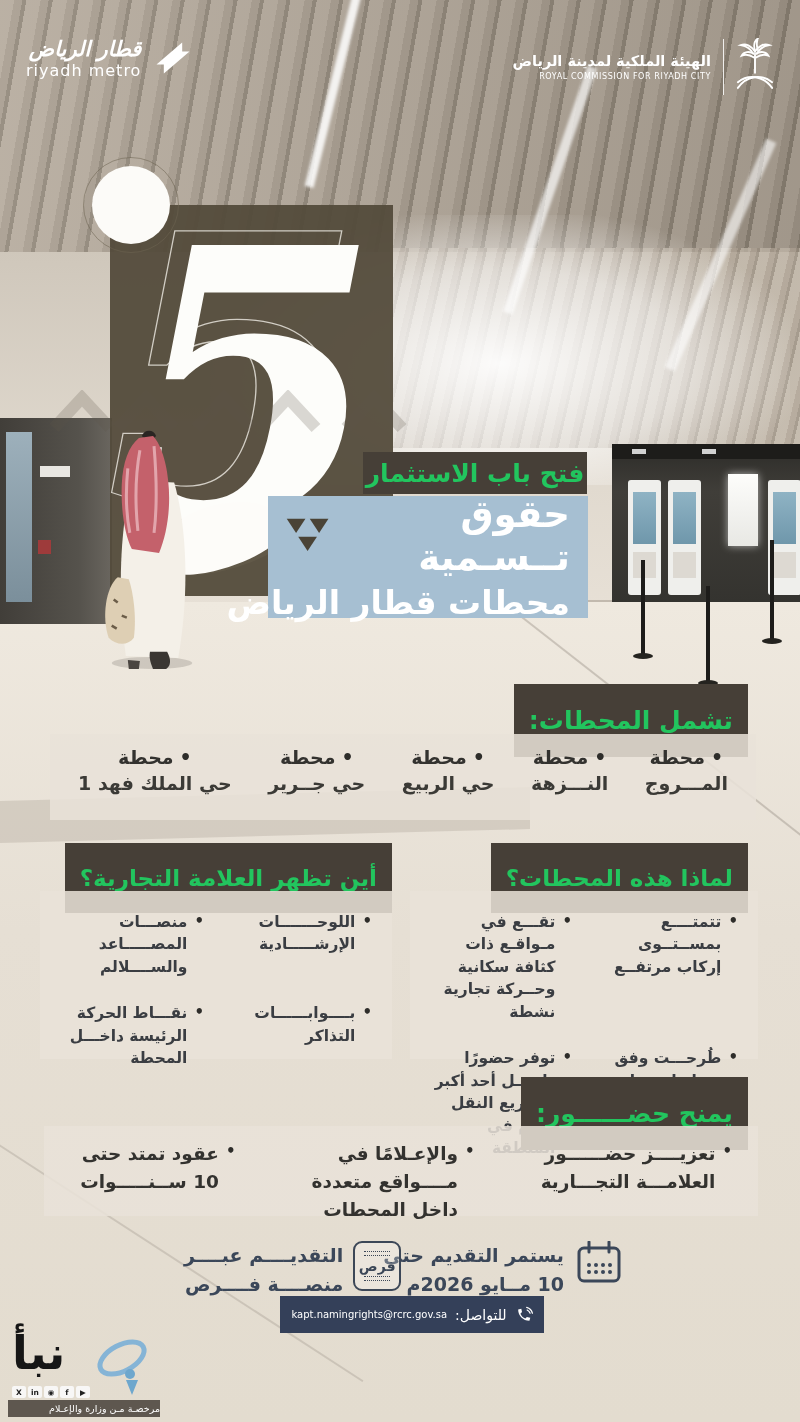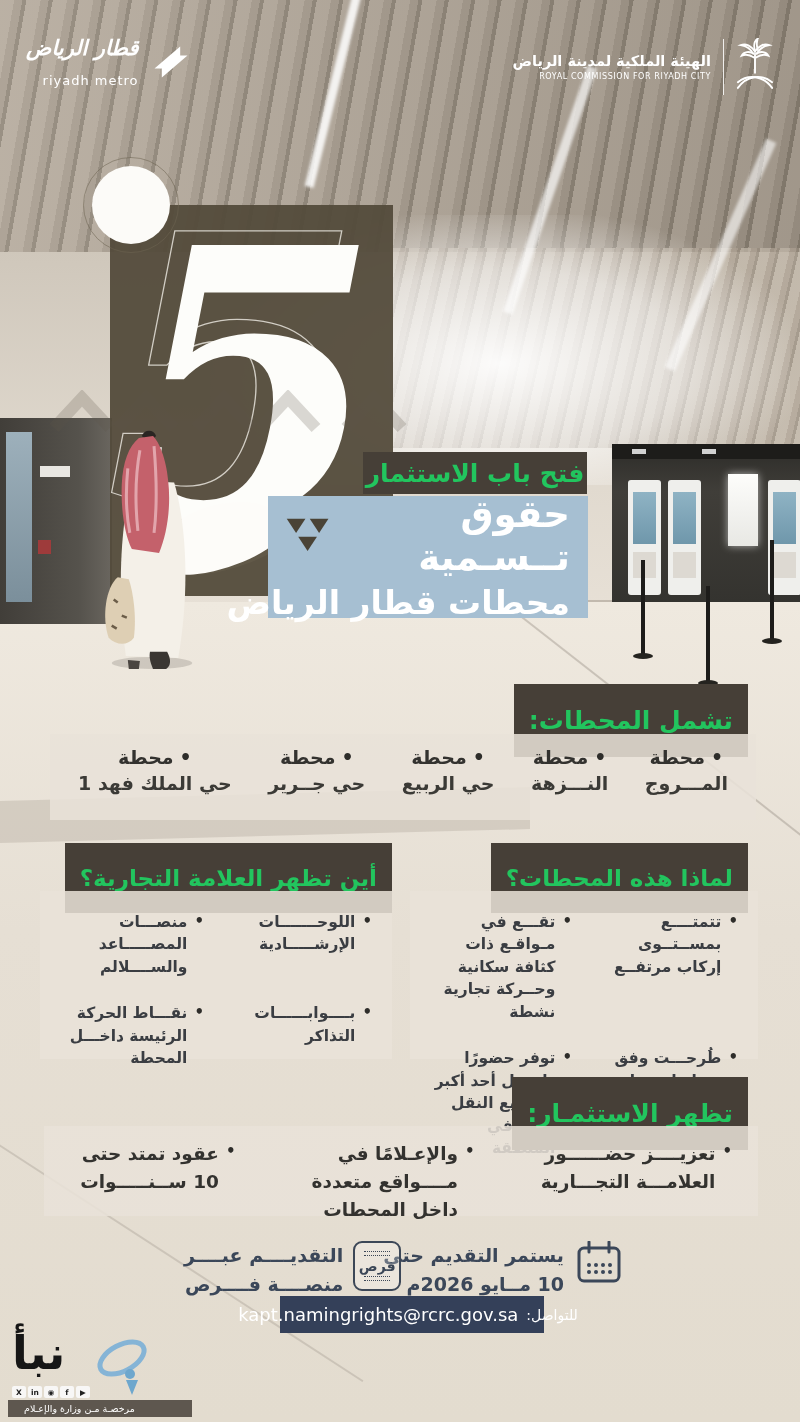--- a/index.html
+++ b/index.html
@@ -54,21 +54,21 @@
   .rect5{left:110px;top:205px;width:283px;height:391px;background:rgba(83,75,59,.95);}
   .five,.five-o{position:absolute;left:50%;top:50%;font:italic 700 372px "DejaVu Serif","Liberation Serif",serif;
     line-height:1;color:#fdfdfa;transform:translate(-50%,-54%);}
   .five-o{color:transparent;-webkit-text-stroke:1.3px rgba(250,247,240,.75);
     transform:translate(calc(-50% - 17px),calc(-54% - 14px));}
 
   
   .logo-metro{left:26px;top:36px;display:flex;direction:ltr;align-items:center;gap:10px;color:#fff;}
   .logo-metro .txt{text-align:right;}
   .logo-metro .ar{font-size:21px;font-weight:700;font-style:italic;}
-  .logo-metro .en{font-size:13px;letter-spacing:1px;margin-top:13px;}
+  .logo-metro .en{font-size:16px;letter-spacing:1px;margin-top:0;}
   .logo-rcrc{right:26px;top:38px;display:flex;direction:ltr;align-items:center;gap:12px;color:#fff;}
   .logo-rcrc .txt{text-align:right;}
   .logo-rcrc .ar{font-size:14.5px;font-weight:700;}
   .logo-rcrc .en{font-size:8px;letter-spacing:.6px;margin-top:3px;}
   .vdiv{width:1px;height:56px;background:rgba(255,255,255,.85);}
 
   
   .band{position:absolute;background:#463f37;color:#22c55e;font-weight:700;white-space:nowrap;}
   .kicker{left:363px;top:452px;width:224px;height:42px;display:flex;align-items:center;justify-content:center;font-size:25px;}
   .bluepanel{left:268px;top:496px;width:320px;height:122px;background:#a6bfd2;color:#fff;
@@ -105,30 +105,30 @@
 
   
   .deadline{right:178px;top:1241px;display:flex;gap:12px;align-items:flex-start;color:#3b4759;}
   .deadline .txt,.apply .txt{font-size:19px;font-weight:700;line-height:1.5;text-align:right;}
   .apply{left:184px;top:1241px;display:flex;gap:10px;align-items:flex-start;color:#3b4759;}
   .stamp{width:44px;height:46px;border:2px solid #3c4757;border-radius:9px;color:#3c4757;
     display:flex;flex-direction:column;align-items:center;justify-content:center;font-weight:700;font-size:14px;background:rgba(255,255,255,.25);}
   .stamp .mini{width:26px;height:3px;border-top:1px dotted #3c4757;border-bottom:1px dotted #3c4757;margin:2px 0;}
   .contact{left:280px;top:1296px;width:264px;height:37px;background:#344059;color:#fff;
     display:flex;align-items:center;justify-content:center;gap:8px;font-size:14px;}
-  .contact .mail{direction:ltr;unicode-bidi:embed;font-size:18px;text-align:right;}
+  .contact .mail{direction:ltr;unicode-bidi:embed;font-size:10px;text-align:right;}
 
   
   .wm{left:8px;top:1336px;width:152px;height:84px;}
   .wm .brand{position:absolute;left:4px;top:-6px;font-size:46px;font-weight:900;color:#161616;line-height:1;}
   .wm .social{position:absolute;left:4px;top:50px;display:flex;direction:ltr;gap:2px;}
   .wm .social span{width:14px;height:12px;background:rgba(250,250,250,.9);color:#222;font-size:7.5px;
     display:flex;align-items:center;justify-content:center;border-radius:2px;font-weight:700;}
   .wm .lic{position:absolute;left:0;top:64px;width:152px;background:rgba(60,54,46,.8);color:#fff;
-    font-size:9.5px;text-align:left;padding:3px 16px;letter-spacing:1px;}
+    font-size:9.5px;text-align:right;padding:3px 0;letter-spacing:1px;}
 </style>
 </head>
 <body>
 
 <div class="poster">
 
   <div class="abs bg-ceiling"></div>
   <div class="abs bg-wall"></div>
   <div class="abs bg-ceilR"></div>
   <div class="abs bg-glow"></div>
@@ -306,21 +306,21 @@
     <div class="bullet">
         <span class="dot">•</span>
         <span>بــــوابــــــات التذاكر</span>
       </div>
     <div class="bullet">
         <span class="dot">•</span>
         <span>نقـــاط الحركة الرئيسة داخـــل المحطة</span>
       </div>
   </div>
 
-  <div class="band sec-head gr-head">تظهر الاستثمـار:</div>
+  <div class="band sec-head gr-head">يمنح حضــــــور:</div>
   <div class="panel gr-panel">
     <div class="bullet">
         <span class="dot">•</span>
         <span>تعزيــــز حضــــــور العلامـــة التجـــارية</span>
       </div>
     <div class="bullet">
         <span class="dot">•</span>
         <span>والإعـلامًا في مــــواقع متعددة داخل المحطات</span>
       </div>
     <div class="bullet">

